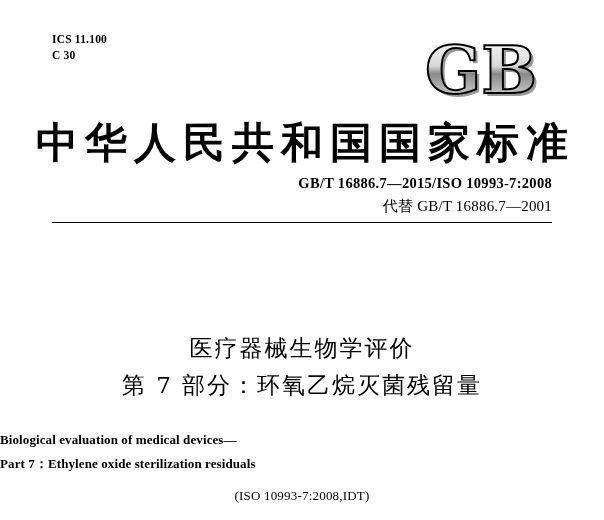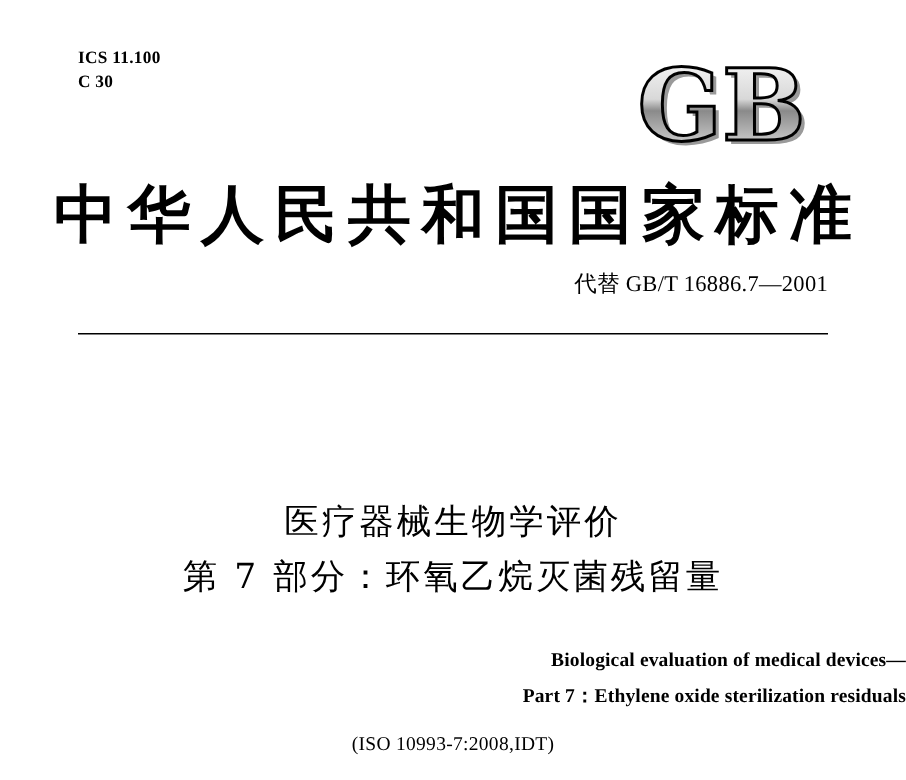--- a/index.html
+++ b/index.html
@@ -106,21 +106,21 @@
     line-height: 1.62;
     white-space: nowrap;
   }
 
   
   .en-title {
     position: absolute;
     left: 0;
     right: 0;
     top: 428px;
-    text-align: right;
+    text-align: left;
   }
   .en-title .line {
     font-family: "Liberation Serif", serif;
     font-size: 13px;
     font-weight: bold;
     line-height: 1.85;
     letter-spacing: 0.1px;
     white-space: nowrap;
   }
 
@@ -159,20 +159,21 @@
       </defs>
 
       <text x="72" y="60" font-family="DejaVu Serif, Liberation Serif, serif" font-size="66" font-weight="bold" text-anchor="middle" fill="#9a9a9a">GB</text>
       <text x="69" y="57" font-family="DejaVu Serif, Liberation Serif, serif" font-size="66" font-weight="bold" text-anchor="middle" fill="url(#gbshade)" stroke="#000000" stroke-width="2">GB</text>
     </svg>
   </div>
 
   <div class="cn-title">中华人民共和国国家标准</div>
 
   <div class="std-no">
+    <div class="main">GB/T 16886.7—2015/ISO 10993-7:2008</div>
     <div class="replace">代替 GB/T 16886.7—2001</div>
   </div>
 
   <div class="rule"></div>
 
   <div class="doc-title">
     <div class="line">医疗器械生物学评价</div>
     <div class="line">第 7 部分：环氧乙烷灭菌残留量</div>
   </div>
 

